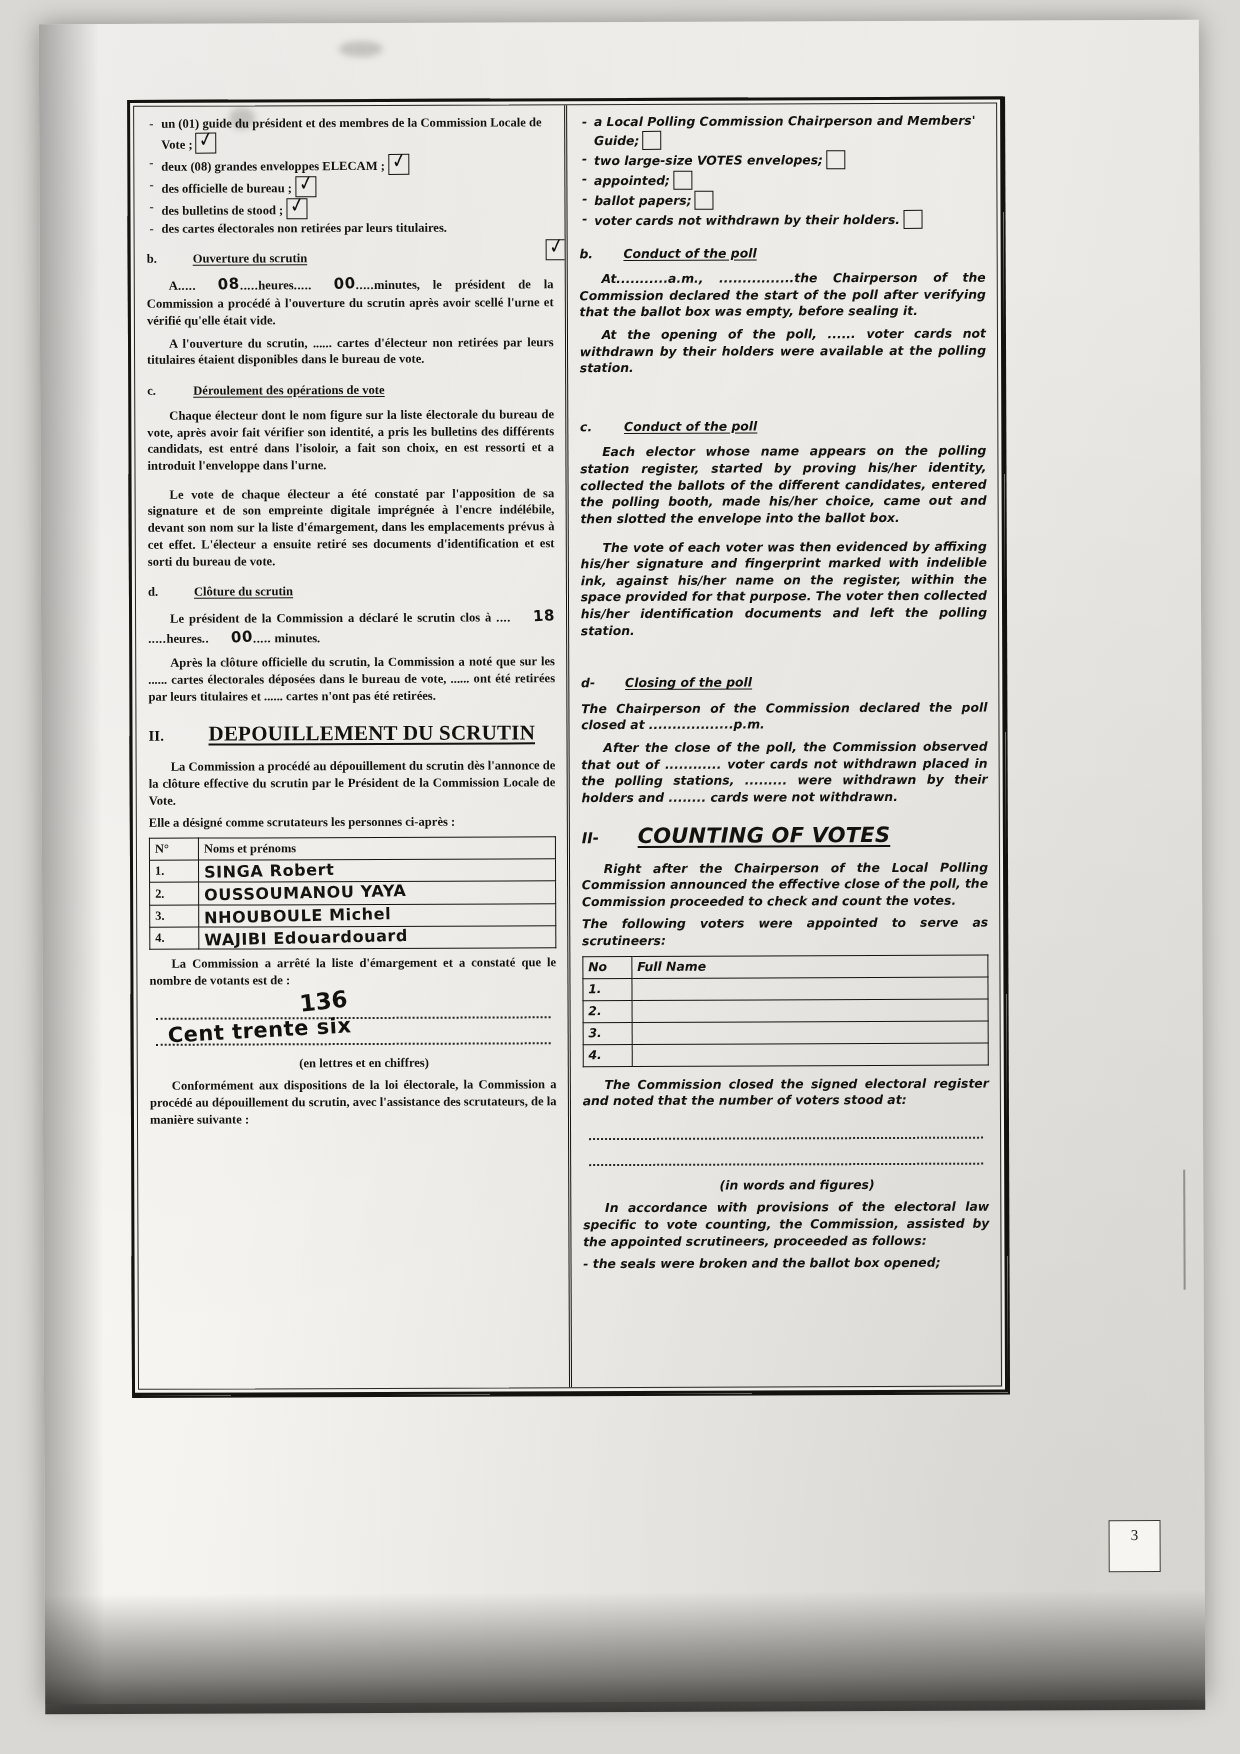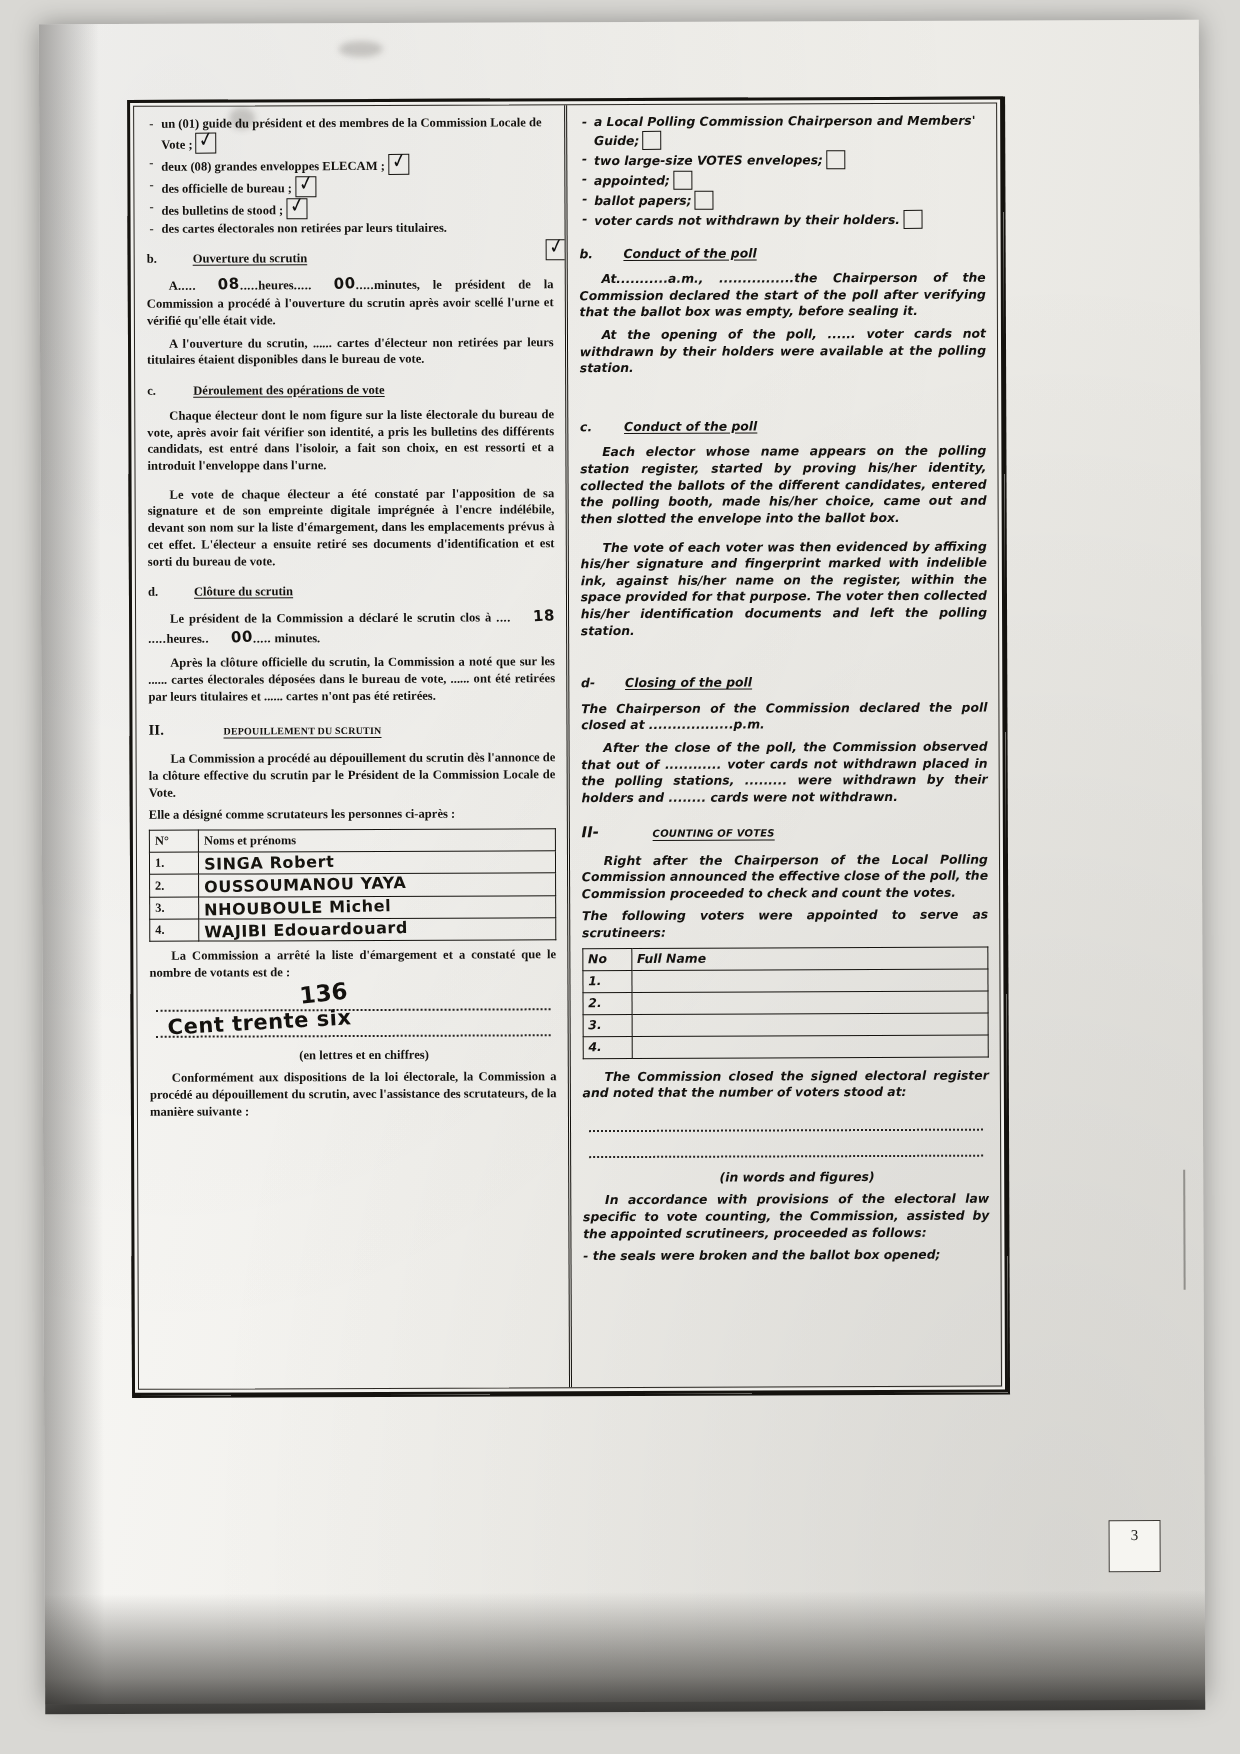--- a/index.html
+++ b/index.html
@@ -150,26 +150,25 @@
   p.para { margin: 0 0 6px 0; text-indent: 22px; }
   p.para.noind { text-indent: 0; }
 
   .roman {
     margin: 16px 0 10px 0;
     display: flex;
     align-items: baseline;
   }
   .roman .num { width: 60px; font-size: 15px; font-weight: 700; }
   .roman .txt {
-    font-size: 10px;
+    font-size: 21px;
     font-weight: 700;
     text-decoration: underline;
     text-underline-offset: 3px;
     letter-spacing: 0.2px;
-    margin-left: 15px;
   }
   .roman-en .num { width: 56px; font-style: italic; }
   .roman-en .txt { font-style: italic; }
 
   table.names {
     width: 100%;
     border-collapse: collapse;
     margin: 5px 0 6px 0;
   }
   table.names th, table.names td {

